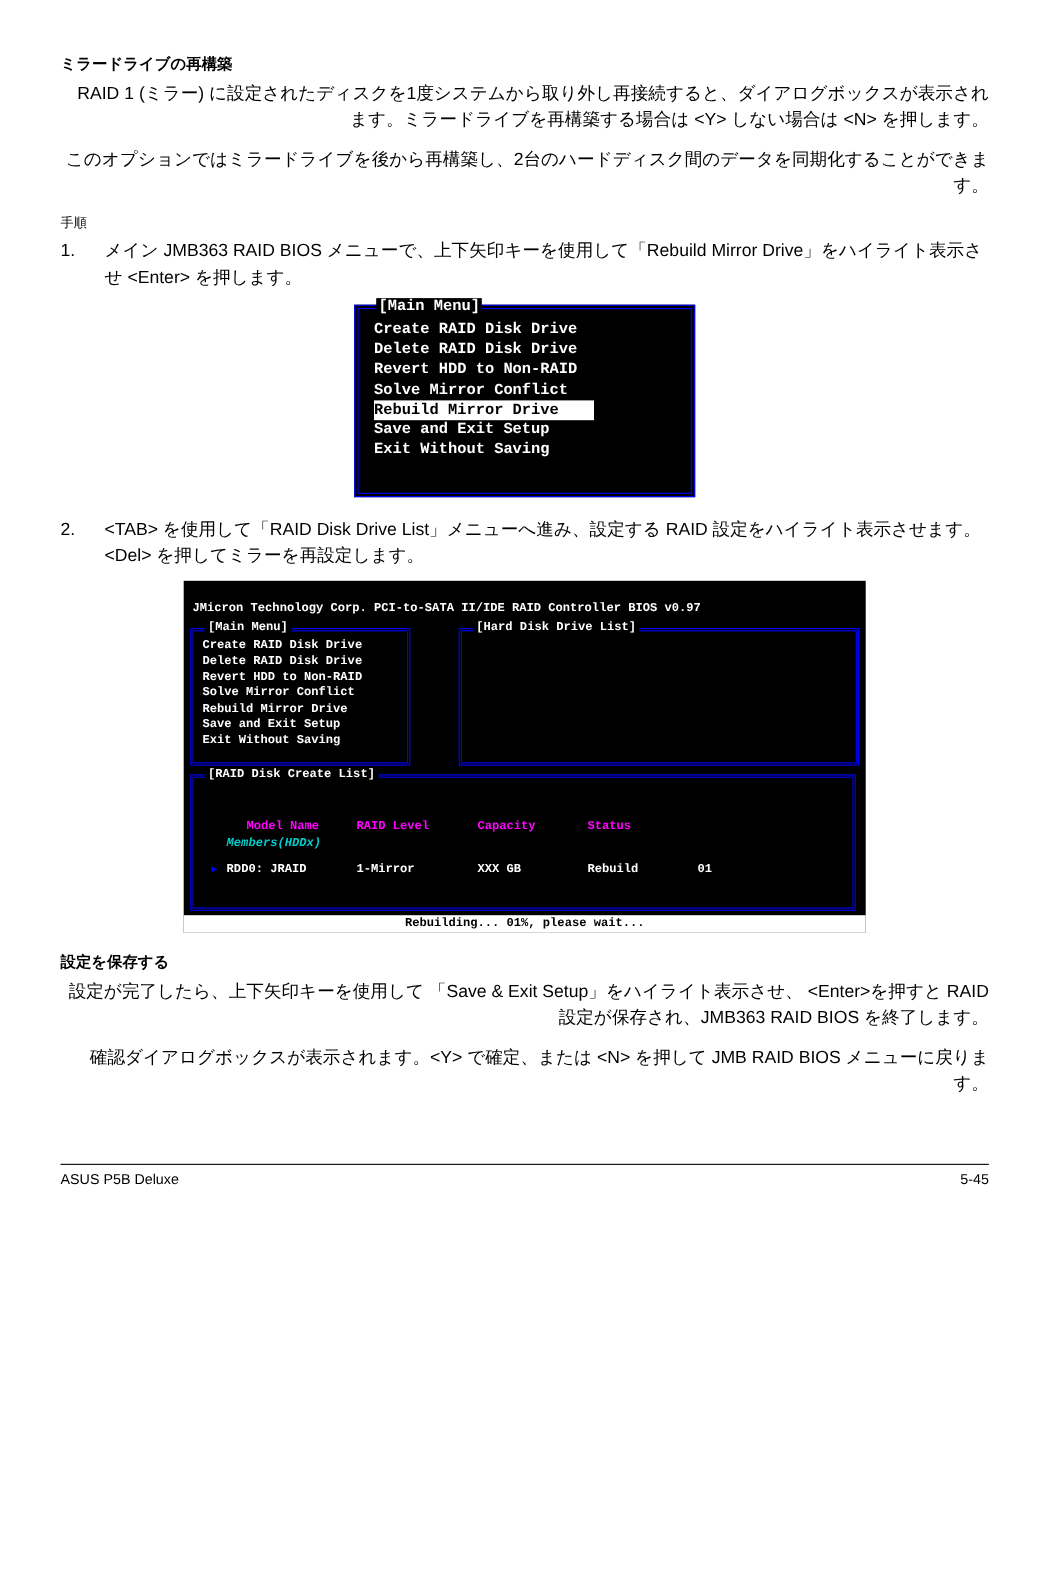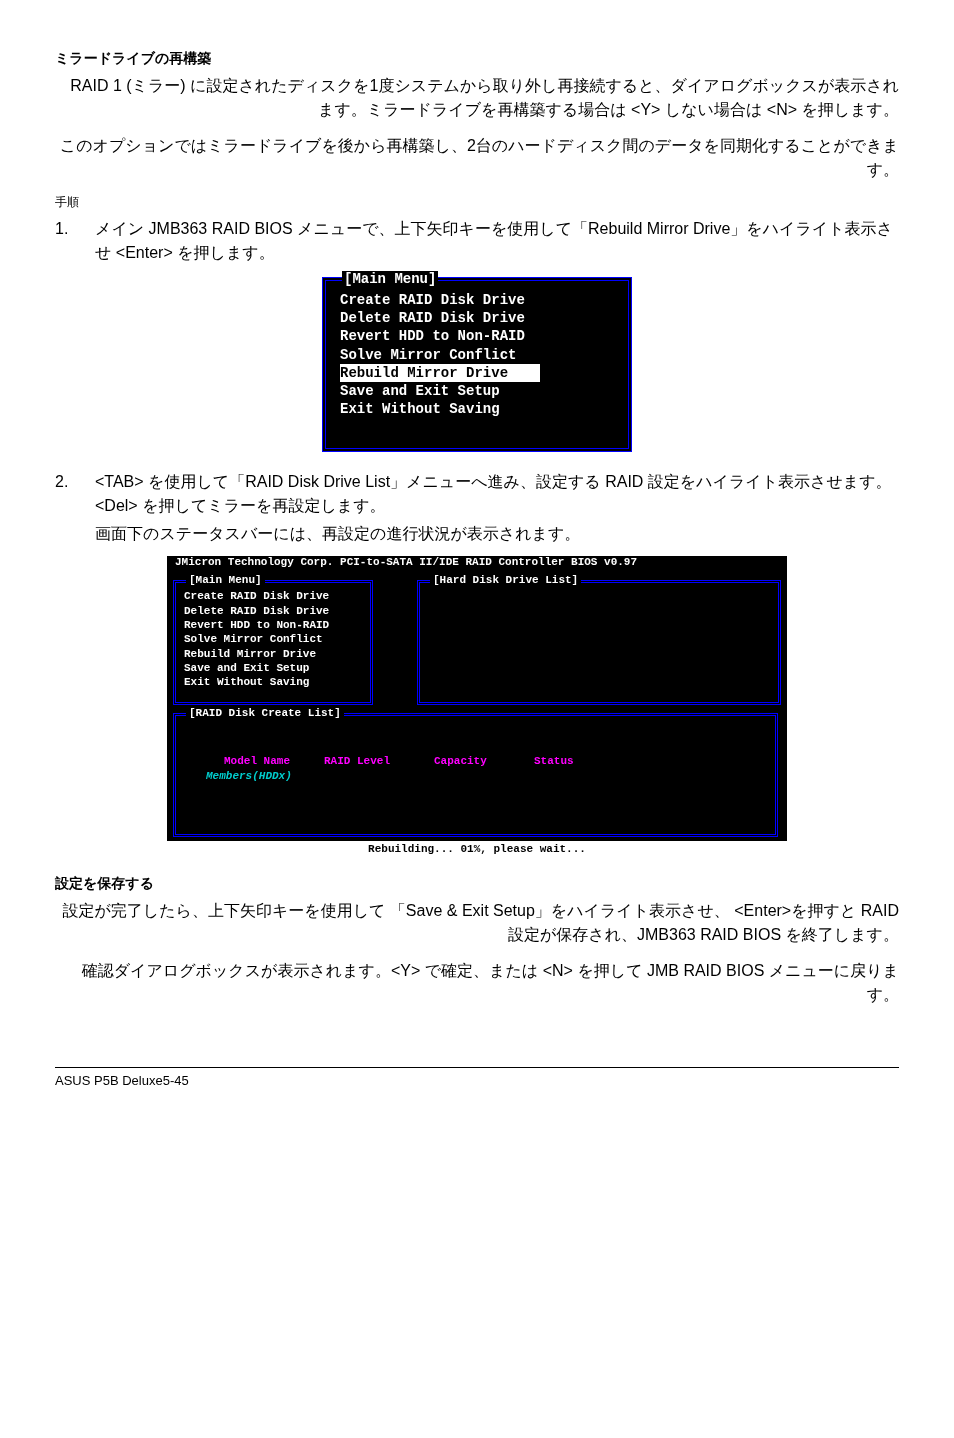--- a/index.html
+++ b/index.html
@@ -82,21 +82,21 @@
       padding-right: 32px;
     }
     .bios-screen {
       background: #000;
       width: 620px;
       margin: 10px auto 18px auto;
       font-family: "Courier New", monospace;
       color: #fff;
       font-size: 11px;
       font-weight: bold;
-      padding: 0 0 0 0;
+      padding: 19px 0 0 0;
     }
     .bios-screen .bios-header {
       padding: 0 8px 4px 8px;
     }
     .bios-row {
       display: flex;
       gap: 8px;
       padding: 0 6px;
     }
     .bios-box {
@@ -145,20 +145,21 @@
       display: flex;
       padding: 2px 0;
       margin-top: 30px;
     }
     .row-members { color: #0cc; padding-left: 22px; margin-top: -2px; font-style: italic; }
     .footer {
       border-top: 1px solid #000;
       margin-top: 60px;
       padding-top: 5px;
       display: flex;
+      justify-content: space-between;
       font-size: 13px;
     }
     .tri { color: #00f; font-size: 9px; margin-right: 2px;}
   </style>
 </head>
 <body>
 
 <h3>ミラードライブの再構築</h3>
 <p class="body-text">RAID 1 (ミラー) に設定されたディスクを1度システムから取り外し再接続すると、ダイアログボックスが表示されます。ミラードライブを再構築する場合は &lt;Y&gt; しない場合は &lt;N&gt; を押します。</p>
 <p class="body-text">このオプションではミラードライブを後から再構築し、2台のハードディスク間のデータを同期化することができます。</p>
@@ -174,21 +175,20 @@
 <div class="bios-menu-small">
   <span class="title">[Main Menu]</span>
   <div class="items" id="bios-menu-items"><div class="item">Create RAID Disk Drive</div><div class="item">Delete RAID Disk Drive</div><div class="item">Revert HDD to Non-RAID</div><div class="item">Solve Mirror Conflict</div><div class="item selected">Rebuild Mirror Drive</div><div class="item">Save and Exit Setup</div><div class="item">Exit Without Saving</div></div>
 </div>
 
 <ol class="steps" start="2">
   <li>
     <span class="num">2.</span>
     <span class="content">
       <div>&lt;TAB&gt; を使用して「RAID Disk Drive List」メニューへ進み、設定する RAID 設定をハイライト表示させます。&lt;Del&gt; を押してミラーを再設定します。</div>
-      <div style="margin-top:4px">画面下のステータスバーには、再設定の進行状況が表示されます。</div>
     </span>
   </li>
 </ol>
 
 <div class="bios-screen">
   <div class="bios-header">JMicron Technology Corp. PCI-to-SATA II/IDE RAID Controller BIOS v0.97</div>
   <div class="bios-row">
     <div class="bios-box box-main">
       <span class="box-title">[Main Menu]</span>
       <div class="box-content" id="bios-main-items">Create RAID Disk Drive
@@ -206,20 +206,27 @@
   <div class="bios-box box-raid-list">
     <span class="box-title">[RAID Disk Create List]</span>
     <div class="box-content" id="bios-raid-content">
         <div class="raid-table-row">
           <span class="magenta" style="width:140px;padding-left:40px;">Model Name</span>
           <span class="magenta" style="width:110px;">RAID Level</span>
           <span class="magenta" style="width:100px;">Capacity</span>
           <span class="magenta">Status</span>
         </div>
         <div class="row-members">Members(HDDx)</div>
+        <div class="raid-table-row" style="margin-top:8px;">
+          <span style="width:140px;padding-left:8px;"><span class="tri" style="color:#00f">►</span> RDD0:  JRAID</span>
+          <span style="width:110px;">1-Mirror</span>
+          <span style="width:100px;">XXX GB</span>
+          <span style="width:100px;">Rebuild</span>
+          <span>01</span>
+        </div>
       </div>
   </div>
   <div class="status-line">Rebuilding... 01%, please wait...</div>
 </div>
 
 <h3>設定を保存する</h3>
 <p class="body-text">設定が完了したら、上下矢印キーを使用して 「Save &amp; Exit Setup」をハイライト表示させ、 &lt;Enter&gt;を押すと RAID 設定が保存され、JMB363 RAID BIOS を終了します。</p>
 <p class="body-text">確認ダイアログボックスが表示されます。&lt;Y&gt; で確定、または &lt;N&gt; を押して JMB RAID BIOS メニューに戻ります。</p>
 
 <div class="footer">

